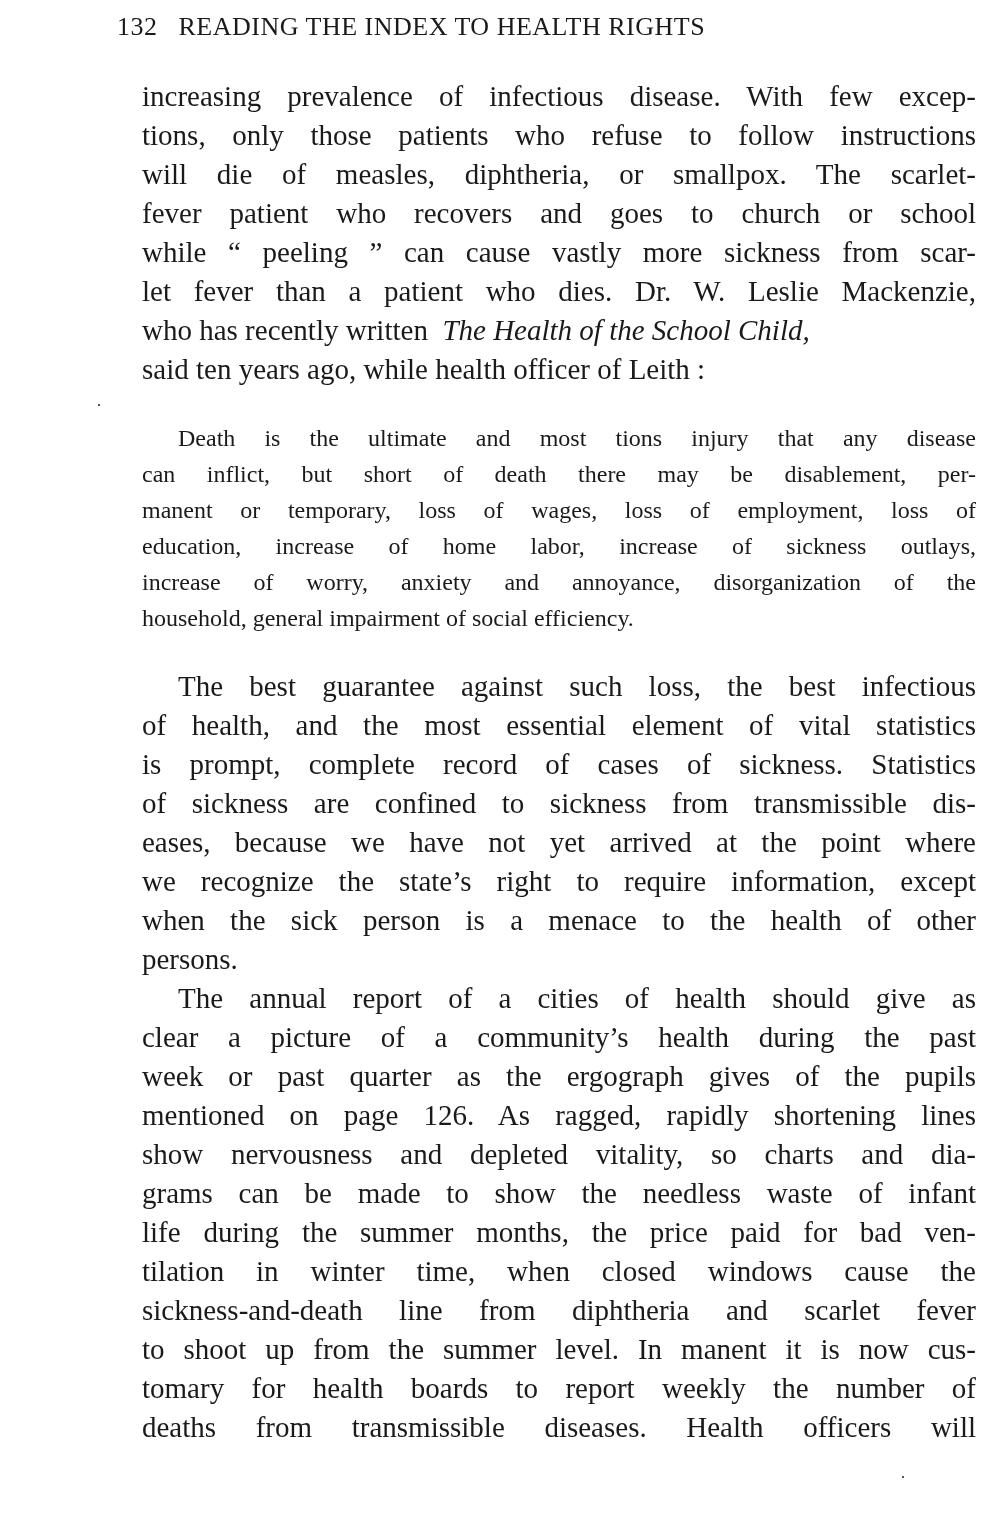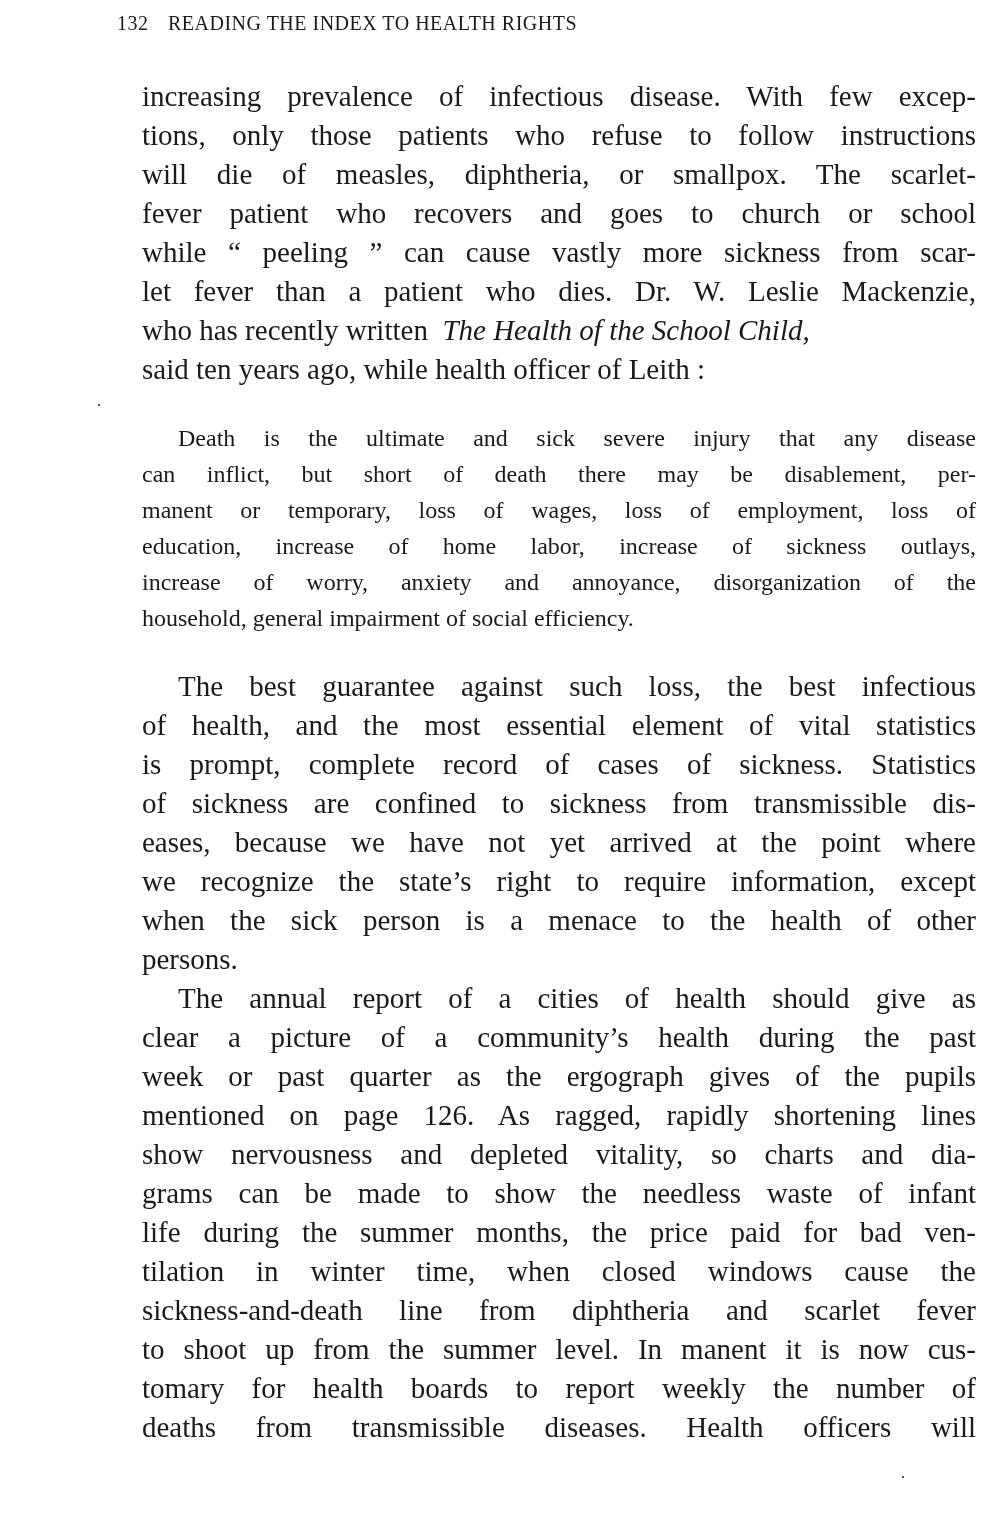--- a/index.html
+++ b/index.html
@@ -20,21 +20,21 @@
       left: 0; top: 0;
       width: 1000px;
       height: 1515px;
     }
     .running-head {
       position: absolute;
       top: 12px;
       left: 117px;
       width: 780px;
       height: 40px;
-      font-size: 20px;
+      font-size: 26px;
       letter-spacing: 0.5px;
       white-space: nowrap;
     }
     .running-head .page-num {
       display: inline-block;
       margin-right: 14px;
     }
     .running-head .title {
       display: inline-block;
     }
@@ -91,21 +91,21 @@
     <div class="line body-line" style="top:271px">let fever than a patient who dies.  Dr. W. Leslie Mackenzie,</div>
     <div class="line body-line" style="top:310px; text-align:left; text-align-last:left;">
       <span>who has recently written</span>&nbsp;&nbsp;<em>The Health of the School Child,</em>
     </div>
     <div class="line body-line last-line" style="top:349px">said ten years ago, while health officer of Leith :</div>
   </div>
 
   <span class="margin-mark" style="left:98px; top:404px;"></span>
 
   <div>
-    <div class="line quote-line indent" style="top:420px">Death is the ultimate and sick severe injury that any disease</div>
+    <div class="line quote-line indent" style="top:420px">Death is the ultimate and most tions injury that any disease</div>
     <div class="line quote-line" style="top:456px">can inflict, but short of death there may be disablement, per-</div>
     <div class="line quote-line" style="top:492px">manent or temporary, loss of wages, loss of employment, loss of</div>
     <div class="line quote-line" style="top:528px">education, increase of home labor, increase of sickness outlays,</div>
     <div class="line quote-line" style="top:564px">increase of worry, anxiety and annoyance, disorganization of the</div>
     <div class="line quote-line last-line" style="top:600px">household, general impairment of social efficiency.</div>
   </div>
 
   <div>
     <div class="line body-line indent" style="top:666px">The best guarantee against such loss, the best infectious</div>
     <div class="line body-line" style="top:705px">of health, and the most essential element of vital statistics</div>

